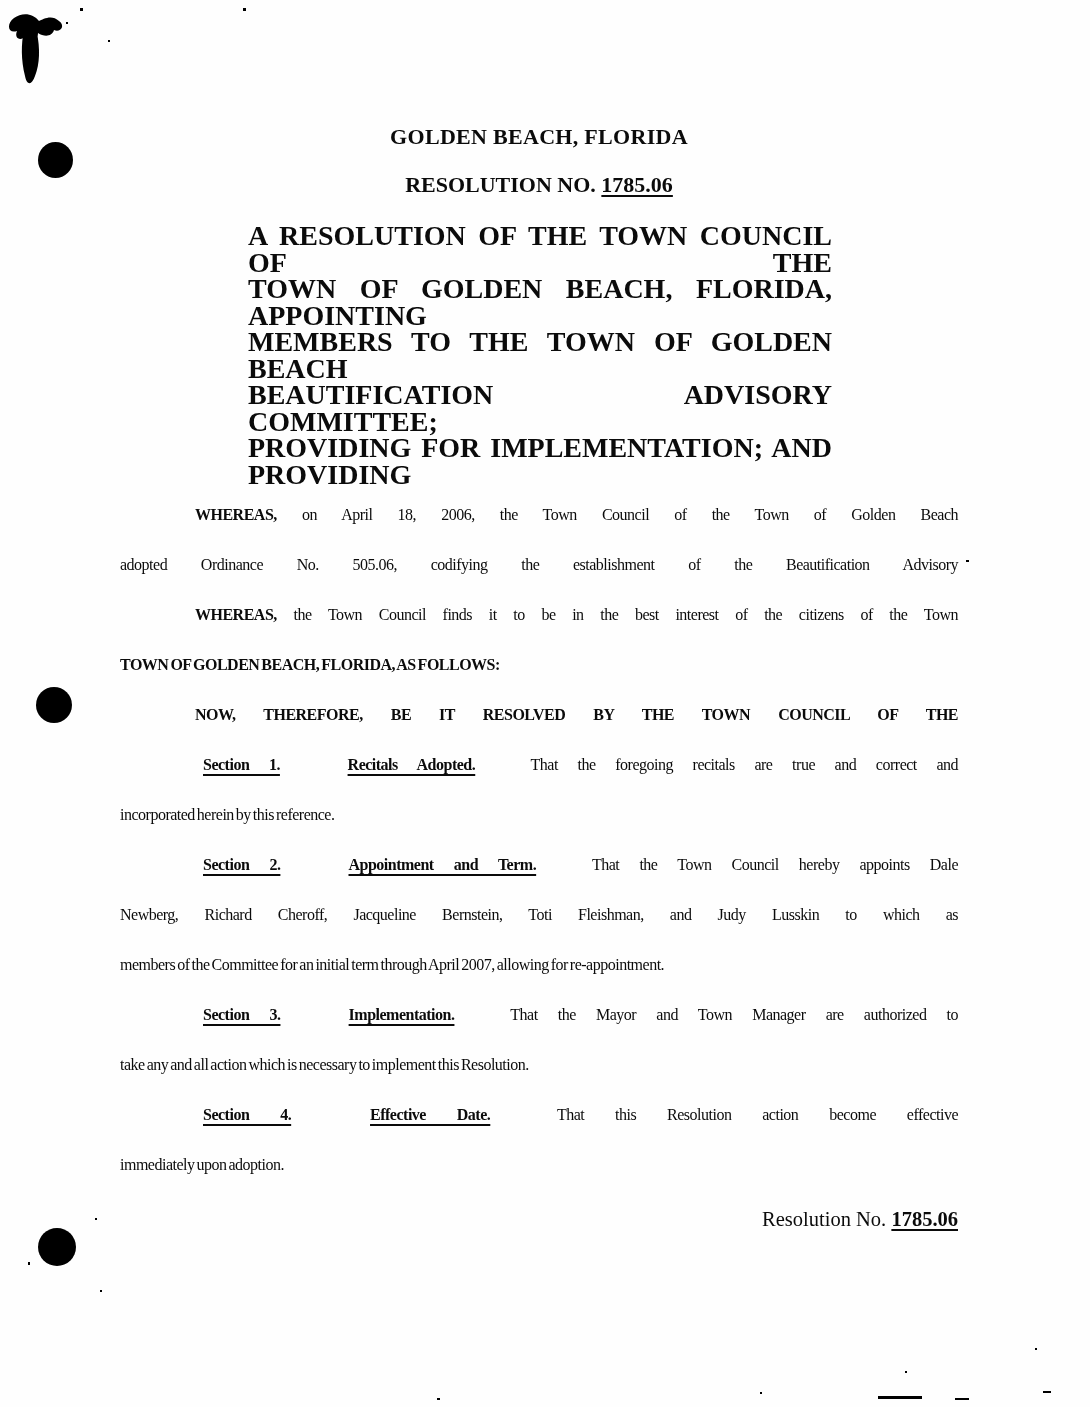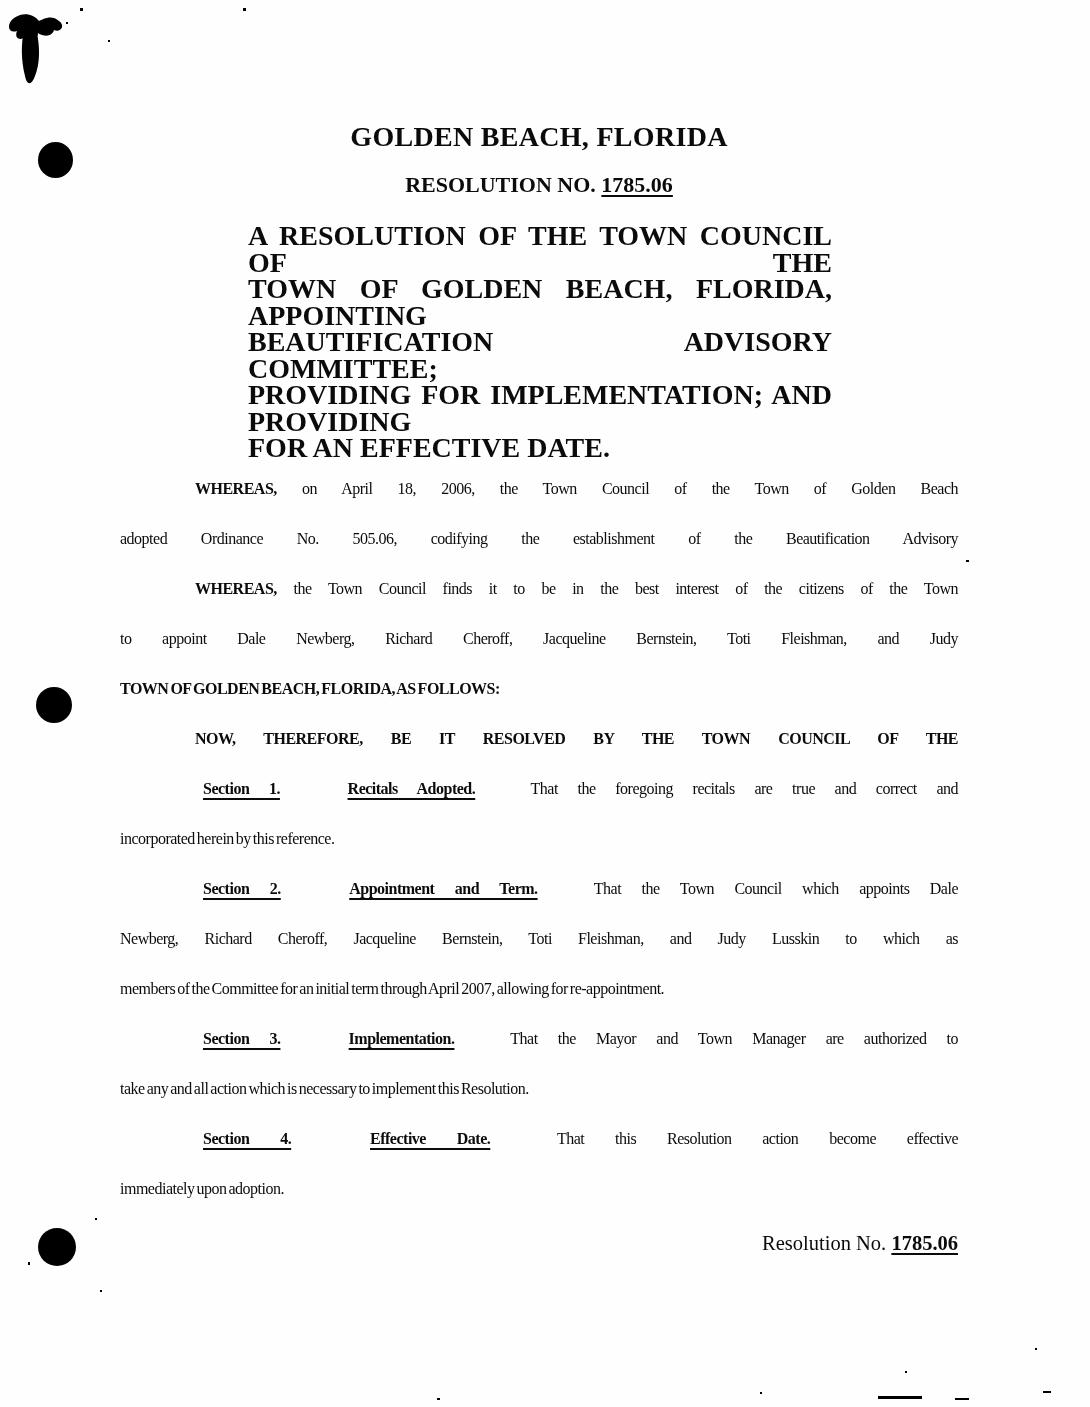--- a/index.html
+++ b/index.html
@@ -7,21 +7,21 @@
   .page {
     position:relative;
     width:1090px; height:1407px;
     background:#fefefe;
     overflow:hidden;
     font-family:"Liberation Serif","DejaVu Serif",serif;
     color:#0b0b0b;
   }
   .content { position:absolute; left:120px; top:126px; width:838px; }
 
-  .city-title { text-align:center; font-size:28px; font-weight:700; letter-spacing:0.3px; line-height:22px; }
+  .city-title { text-align:center; font-size:22px; font-weight:700; letter-spacing:0.3px; line-height:22px; }
   .res-line  { text-align:center; font-size:22px; font-weight:700; margin-top:26px; line-height:22px; }
   .res-num   { text-decoration:underline; text-decoration-thickness:2px; text-underline-offset:3px; }
 
   .heading { margin:27px 126px 0 128px; font-size:28px; font-weight:700; line-height:26.5px; }
   .hline { text-align:justify; text-align-last:justify; }
   .hlast { text-align:left; }
 
   .flow { margin-top:2px; font-size:16px; line-height:50px; letter-spacing:-0.5px; word-spacing:-1.5px; }
   .par { margin:0; }
   .ln  { display:block; text-align:justify; text-align-last:justify; }
@@ -74,56 +74,55 @@
     <div class="city-title">GOLDEN BEACH, FLORIDA</div>
 
     <div class="res-line">
       <span>RESOLUTION NO.</span>
       <span class="res-num">1785.06</span>
     </div>
 
     <div class="heading">
       <div class="hline">A RESOLUTION OF THE TOWN COUNCIL OF THE</div>
       <div class="hline">TOWN OF GOLDEN BEACH, FLORIDA, APPOINTING</div>
+      <div class="hline">MEMBERS TO THE TOWN OF GOLDEN BEACH</div>
       <div class="hline">BEAUTIFICATION ADVISORY COMMITTEE;</div>
       <div class="hline">PROVIDING FOR IMPLEMENTATION; AND PROVIDING</div>
-      <div class="hlast">FOR AN EFFECTIVE DATE.</div>
     </div>
 
     <div class="flow">
 
       <p class="par">
         <span class="ln ind"><span class="bold">WHEREAS,</span><span> on April 18, 2006, the Town Council of the Town of Golden Beach</span></span>
         <span class="ln">adopted Ordinance No. 505.06, codifying the establishment of the Beautification Advisory</span>
       </p>
 
       <p class="par">
         <span class="ln ind"><span class="bold">WHEREAS,</span><span> the Town Council finds it to be in the best interest of the citizens of the Town</span></span>
-        <span class="ln">to appoint Dale Newberg, Richard Cheroff, Jacqueline Bernstein, Toti Fleishman, and Judy</span>
       </p>
 
       <p class="par bold">
         <span class="ln last">TOWN OF GOLDEN BEACH, FLORIDA, AS FOLLOWS:</span>
         <span class="ln ind">NOW, THEREFORE, BE IT RESOLVED BY THE TOWN COUNCIL OF THE</span>
       </p>
 
       <p class="par">
         <span class="ln ind">
           <span class="su slab">Section 1.</span>
           <span class="su snam">Recitals Adopted.</span>
           <span>That the foregoing recitals are true and correct and</span>
         </span>
         <span class="ln last">incorporated herein by this reference.</span>
       </p>
 
       <p class="par">
         <span class="ln ind">
           <span class="su slab">Section 2.</span>
           <span class="su snam">Appointment and Term.</span>
-          <span>That the Town Council which appoints Dale</span>
+          <span>That the Town Council hereby appoints Dale</span>
         </span>
         <span class="ln">Newberg, Richard Cheroff, Jacqueline Bernstein, Toti Fleishman, and Judy Lusskin to which as</span>
         <span class="ln last">members of the Committee for an initial term through April 2007, allowing for re-appointment.</span>
       </p>
 
       <p class="par">
         <span class="ln ind">
           <span class="su slab">Section 3.</span>
           <span class="su snam">Implementation.</span>
           <span>That the Mayor and Town Manager are authorized to</span>

